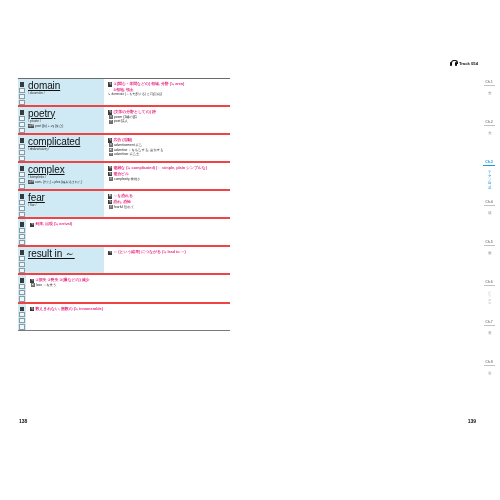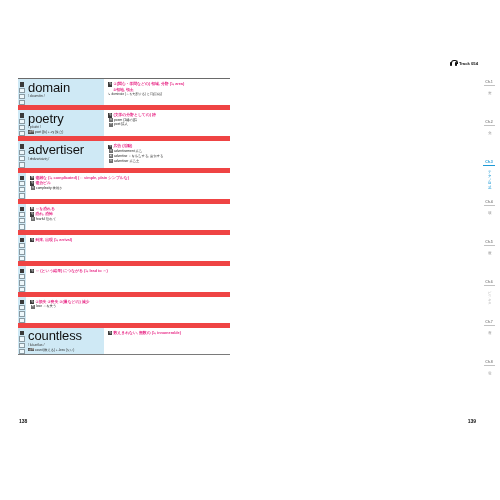--- a/index.html
+++ b/index.html
@@ -14,41 +14,42 @@
   .page{position:relative;height:100%;}
   .page-left{width:250px;}
   .page-right{width:250px;}
 
   
   .vocab-list{
     position:absolute;left:18px;top:78px;width:212px;
   }
   .entry{
     display:flex;
-    border-top:5px solid #ef4444;
+    border-top:2px solid #ef4444;
     min-height:26px;
     position:relative;
   }
   .entry.first{border-top:1px solid #6a6a6a;}
   .chk-col{
     width:8px;flex:0 0 8px;background:#cfe9f5;
     padding-top:2px;
     display:flex;flex-direction:column;align-items:center;gap:1px;
   }
   .chk-main{width:4.5px;height:4.5px;background:#3a3a3a;margin-top:1px;}
   .chk{width:3.2px;height:3.2px;border:0.5px solid #8a9aa2;background:#eef8fc;}
   .head-col{
     width:78px;flex:0 0 78px;background:#cfe9f5;
     padding:1.5px 2px 2px 2px;
     box-sizing:border-box;
     position:relative;
   }
   .word{
-    font-size:13px;font-weight:400;color:#111;line-height:1.05;
+    font-size:10px;font-weight:400;color:#111;line-height:1.05;
     letter-spacing:-0.1px;
+    text-decoration:underline;
   }
   .phon{font-size:3.5px;color:#3a3a3a;line-height:1.5;letter-spacing:-0.05px;}
   .etym{font-size:3.2px;color:#2a2a2a;line-height:1.25;letter-spacing:-0.05px;}
   .etym-badge{
     display:inline-block;background:#4a4a4a;color:#fff;
     font-size:2.6px;padding:0 0.7px;vertical-align:1px;margin-right:0.5px;
   }
   .pos-icon{
     position:absolute;right:2px;top:7px;
     font-size:5px;color:#c0398f;
@@ -156,50 +157,59 @@
           </div>
         </div>
         <div class="entry">
           <div class="chk-col">
             <div class="chk-main"></div>
             <div class="chk"></div>
             <div class="chk"></div>
             <div class="chk"></div>
           </div>
           <div class="head-col">
-            <div class="word">advertiser</div>
+            <div class="word">complicated</div>
             <div class="phon">/ ǽdvərtaiziŋ /</div>
           </div>
           <div class="def-col">
             <div class="def-line"><span class="num-badge">名</span><span class="jp">広告 (活動)</span></div>
             <div class="sub-line"><span class="sub-badge">名</span><span>advertisement 広告</span></div>
             <div class="sub-line"><span class="sub-badge">動</span><span>advertise ～を広告する, 宣伝する</span></div>
             <div class="sub-line"><span class="sub-badge">名</span><span>advertiser 広告主</span></div>
           </div>
         </div>
         <div class="entry">
           <div class="chk-col">
             <div class="chk-main"></div>
             <div class="chk"></div>
             <div class="chk"></div>
             <div class="chk"></div>
           </div>
+          <div class="head-col">
+            <div class="word">complex</div>
+            <div class="phon">/ kɑ́mpleks /</div>
+            <div class="etym"><span class="etym-badge">語源</span><span>com- (共に) + plex (編み込まれた)</span></div>
+          </div>
           <div class="def-col">
             <div class="def-line"><span class="num-badge">形</span><span class="jp">複雑な (≒ complicated) (⇔ simple, plain シンプルな)</span></div>
             <div class="def-line"><span class="num-badge">名</span><span class="jp">複合ビル</span></div>
             <div class="sub-line"><span class="sub-badge">名</span><span>complexity 複雑さ</span></div>
           </div>
         </div>
         <div class="entry">
           <div class="chk-col">
             <div class="chk-main"></div>
             <div class="chk"></div>
             <div class="chk"></div>
             <div class="chk"></div>
           </div>
+          <div class="head-col">
+            <div class="word">fear</div>
+            <div class="phon">/ fíər /</div>
+          </div>
           <div class="def-col">
             <div class="def-line"><span class="num-badge">動</span><span class="jp">～を恐れる</span></div>
             <div class="def-line"><span class="num-badge">名</span><span class="jp">恐れ, 恐怖</span></div>
             <div class="sub-line"><span class="sub-badge">形</span><span>fearful 恐れて</span></div>
           </div>
         </div>
         <div class="entry">
           <div class="chk-col">
             <div class="chk-main"></div>
             <div class="chk"></div>
@@ -210,20 +220,23 @@
             <div class="def-line"><span class="num-badge">名</span><span class="jp">到来, 出現 (≒ arrival)</span></div>
           </div>
         </div>
         <div class="entry">
           <div class="chk-col">
             <div class="chk-main"></div>
             <div class="chk"></div>
             <div class="chk"></div>
             <div class="chk"></div>
           </div>
+          <div class="head-col">
+            <div class="word">result in ～</div>
+          </div>
           <div class="def-col">
             <div class="def-line"><span class="num-badge">名</span><span class="jp">～ (という結果) につながる (≒ lead to ～)</span></div>
           </div>
         </div>
         <div class="entry">
           <div class="chk-col">
             <div class="chk-main"></div>
             <div class="chk"></div>
             <div class="chk"></div>
             <div class="chk"></div>
@@ -232,25 +245,20 @@
             <div class="def-line"><span class="num-badge">名</span><span class="jp">①損失  ②喪失  ③(量などの) 減少</span></div>
             <div class="sub-line"><span class="sub-badge">動</span><span>lose ～を失う</span></div>
           </div>
         </div>
         <div class="entry">
           <div class="chk-col">
             <div class="chk-main"></div>
             <div class="chk"></div>
             <div class="chk"></div>
             <div class="chk"></div>
-          </div>
-          <div class="head-col">
-            <div class="word">countless</div>
-            <div class="phon">/ káuntləs /</div>
-            <div class="etym"><span class="etym-badge">語源</span><span>count (数える) + -less (ない)</span></div>
           </div>
           <div class="def-col">
             <div class="def-line"><span class="num-badge">名</span><span class="jp">数えきれない, 無数の (≒ innumerable)</span></div>
           </div>
         </div>
         <div style="border-top: 1px solid rgb(122, 122, 122);"></div>
       </div>
     <div class="pagenum pagenum-left">138</div>
   </div>
 

